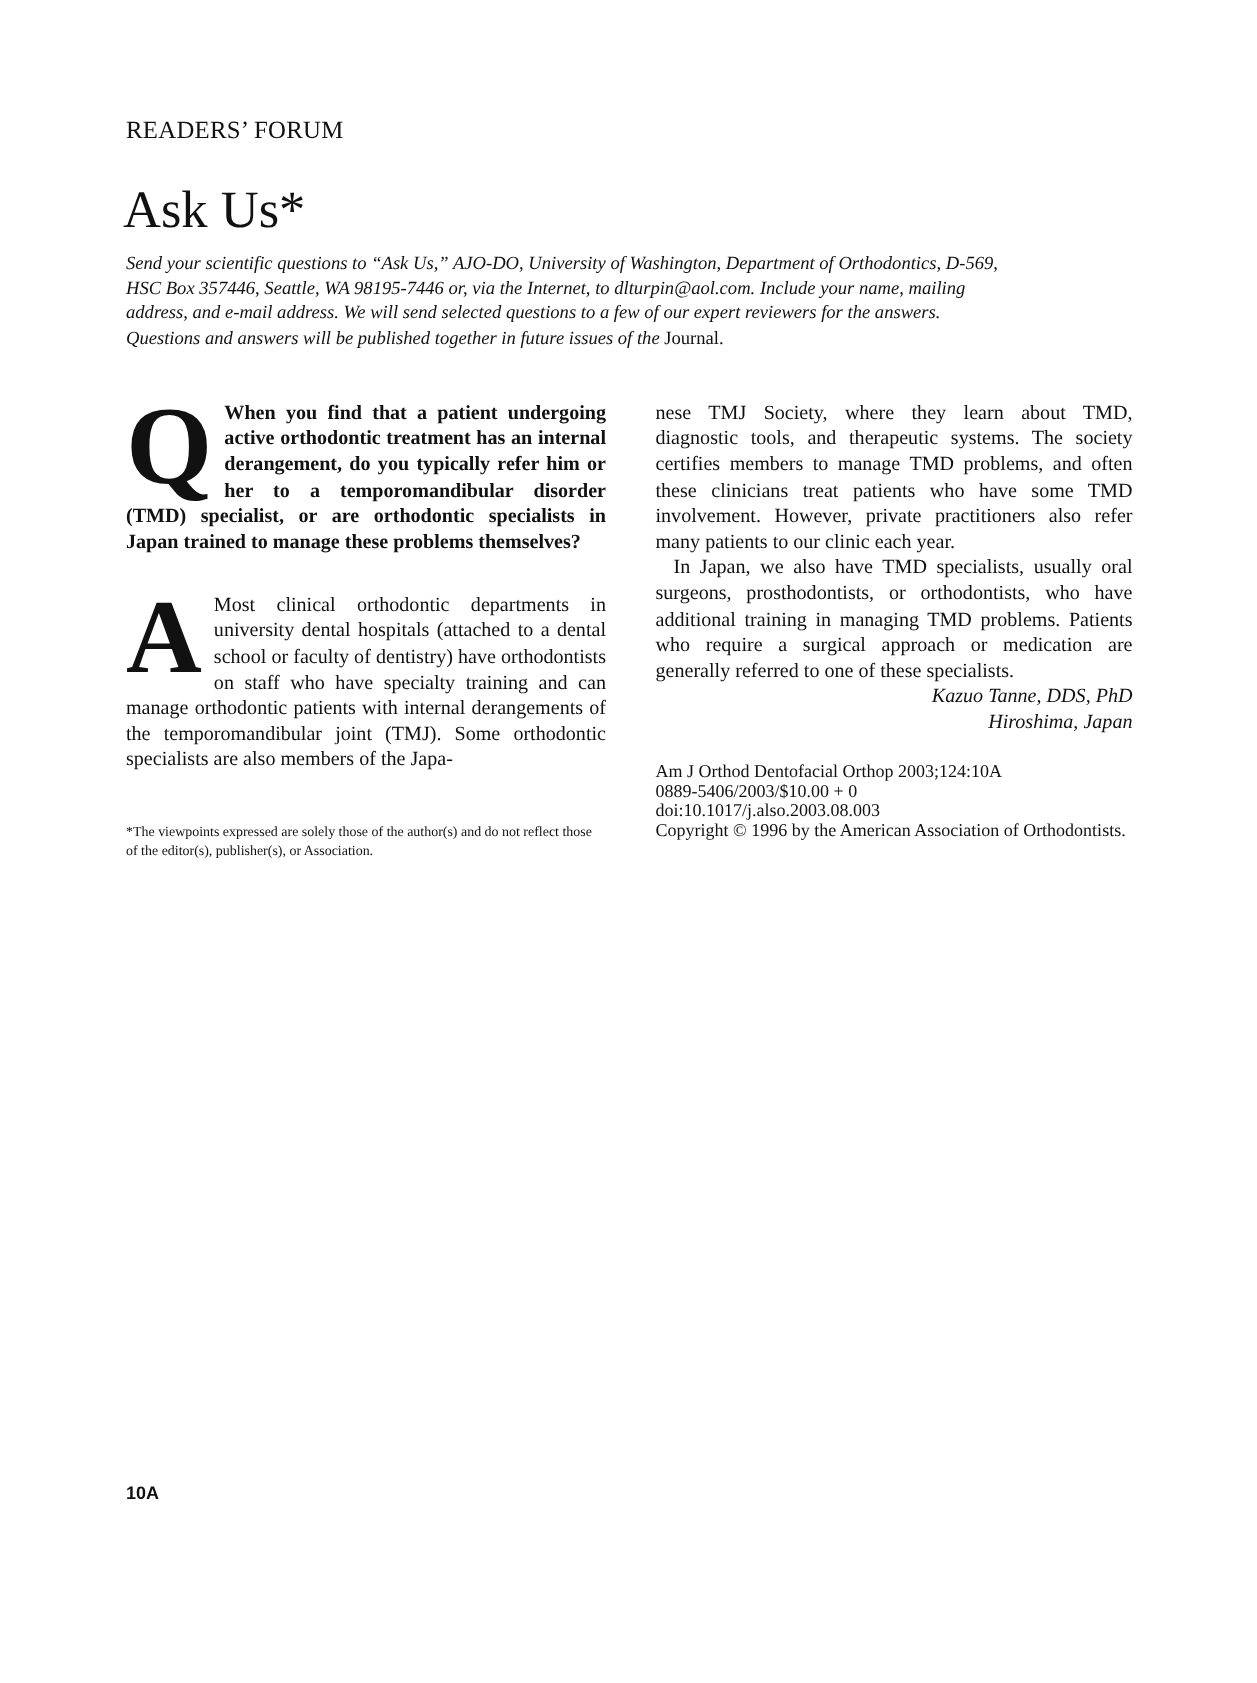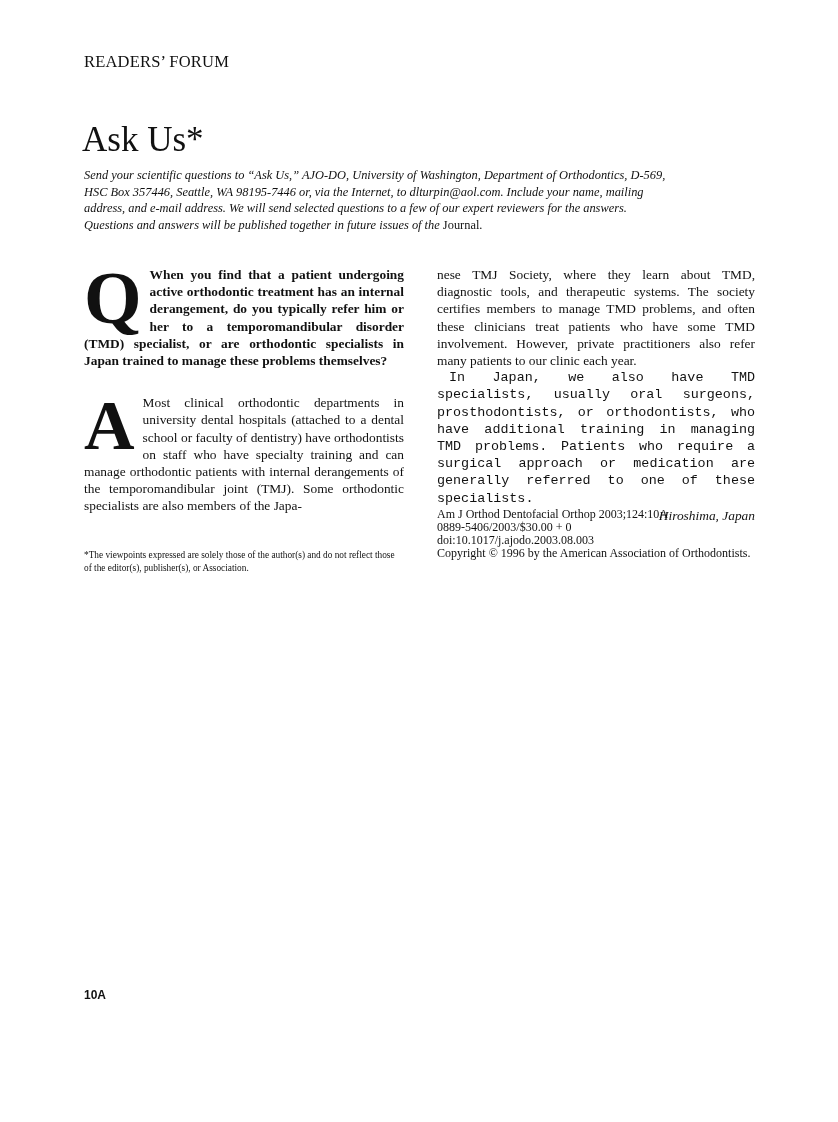--- a/index.html
+++ b/index.html
@@ -1,30 +1,30 @@
 <!DOCTYPE html>
 <html><head>
 <meta charset="utf-8">
 <style>
   html, body { margin: 0; padding: 0; background: #ffffff; }
   body { width: 838px; height: 1122px; position: relative; overflow: hidden; color: #111; font-family: "Liberation Serif", serif; }
   .abs { position: absolute; }
-  .section-label { left: 84px; top: 52px; font-size: 16.5px; letter-spacing: 0.2px; }
+  .section-label { left: 84px; top: 77px; font-size: 16.5px; letter-spacing: 0.2px; }
   .title { left: 82px; top: 120px; font-size: 35px; line-height: 40px; }
   .intro { left: 84px; top: 167px; width: 590px; font-size: 12.4px; line-height: 16.5px; font-style: italic; }
   .intro .upright { font-style: normal; margin-top: 25px; }
   .col { font-size: 13.4px; line-height: 17.2px; text-align: justify; }
   .col-left { left: 84px; top: 266px; width: 320px; }
   .col-right { left: 437px; top: 266px; width: 318px; }
   .q { font-weight: bold; }
   .dropcap { float: left; font-size: 74px; line-height: 60px; margin: 2px 8px 0 0; font-weight: bold; }
   .dropcap-a { float: left; font-size: 70px; line-height: 56px; margin: 4px 8px 0 0; font-weight: bold; }
   .para { margin: 0; }
   .answer { margin-top: 25px; }
-  .indent { text-indent: 12px; font-family: Liberation Mono, monospace; }
+  .indent { text-indent: 12px; }
   .sig { text-align: right; font-style: italic; }
   .footnote { left: 84px; top: 549px; width: 320px; font-size: 9.3px; line-height: 13px; }
   .citation { left: 437px; top: 508px; width: 320px; font-size: 12px; line-height: 13px; }
   .page-num { left: 84px; top: 988px; font-family: "Liberation Sans", sans-serif; font-weight: bold; font-size: 12px; }
 </style>
 </head>
 <body>
 
 <div class="abs section-label">READERS’ FORUM</div>
 
@@ -43,23 +43,24 @@
     <span class="dropcap-a">A</span>
     <p class="para">Most clinical orthodontic departments in university dental hospitals (attached to a dental school or faculty of dentistry) have orthodontists on staff who have specialty training and can manage orthodontic patients with internal derangements of the temporomandibular joint (TMJ). Some orthodontic specialists are also members of the Japa-</p>
   </div>
 </div>
 
 <div class="abs footnote">*The viewpoints expressed are solely those of the author(s) and do not reflect those of the editor(s), publisher(s), or Association.</div>
 
 <div class="abs col col-right">
   <p class="para">nese TMJ Society, where they learn about TMD, diagnostic tools, and therapeutic systems. The society certifies members to manage TMD problems, and often these clinicians treat patients who have some TMD involvement. However, private practitioners also refer many patients to our clinic each year.</p>
   <p class="para indent">In Japan, we also have TMD specialists, usually oral surgeons, prosthodontists, or orthodontists, who have additional training in managing TMD problems. Patients who require a surgical approach or medication are generally referred to one of these specialists.</p>
+  <div class="sig">Kazuo Tanne, DDS, PhD</div>
   <div class="sig">Hiroshima, Japan</div>
 </div>
 
 <div class="abs citation">
   <div>Am J Orthod Dentofacial Orthop 2003;124:10A</div>
-  <div>0889-5406/2003/$30.00 + 0</div>
-  <div>doi:10.1017/j.ajodo.2003.08.003</div>
+  <div>0889-5406/2003/$10.00 + 0</div>
+  <div>doi:10.1017/j.also.2003.08.003</div>
   <div>Copyright © 1996 by the American Association of Orthodontists.</div>
 </div>
 
 <div class="abs page-num">10A</div>
 
 </body></html>

